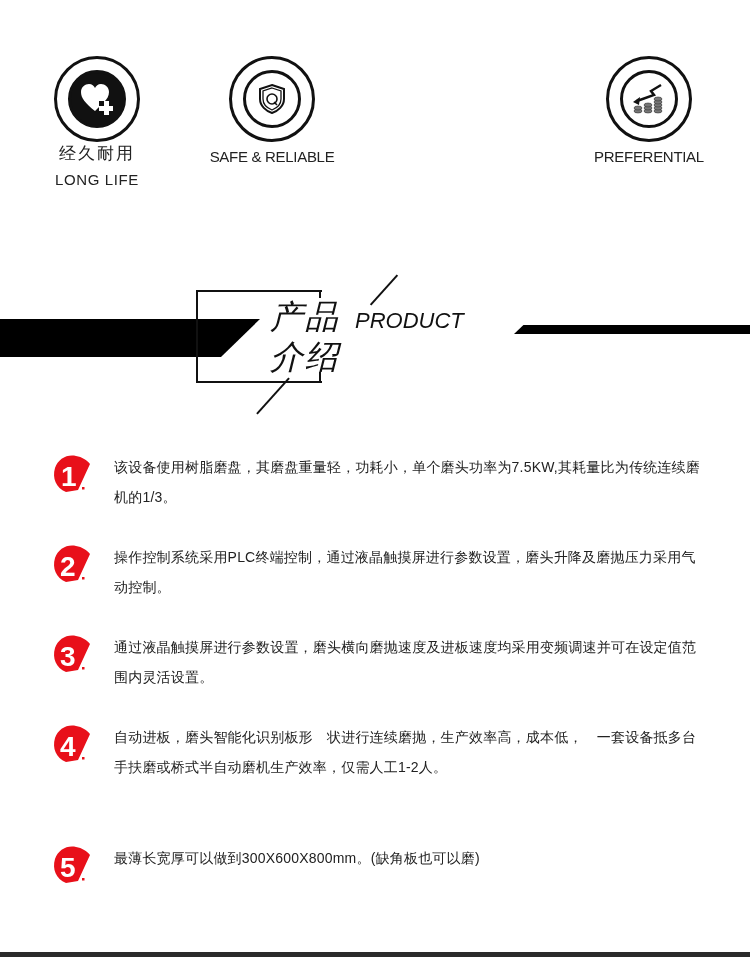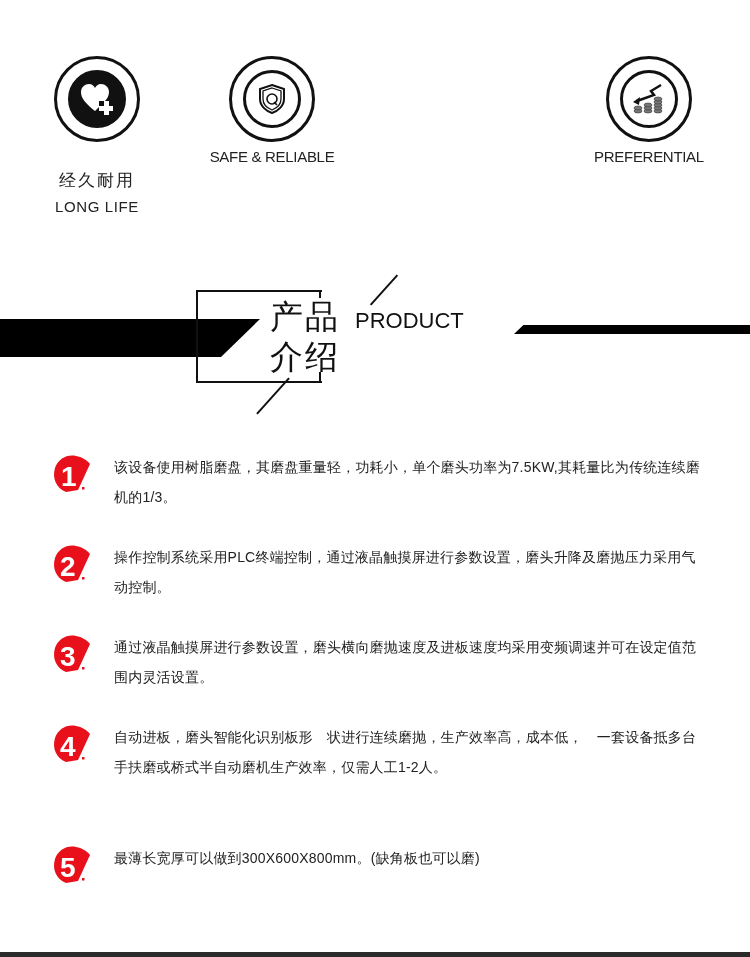--- a/index.html
+++ b/index.html
@@ -2,25 +2,25 @@
 <html><head>
 <meta charset="utf-8">
 <style>
   html,body{margin:0;padding:0;background:#fff;}
   body{width:750px;height:957px;position:relative;overflow:hidden;font-family:"DejaVu Sans","Liberation Sans",sans-serif;color:#222;}
   .features{position:absolute;top:0;left:0;width:750px;height:230px;}
   .feature{position:absolute;top:56px;width:150px;text-align:center;}
   .ring{width:86px;height:86px;border:3px solid #111;border-radius:50%;margin:0 auto;position:relative;box-sizing:border-box;}
   .inner{position:absolute;left:50%;top:50%;width:58px;height:58px;margin:-29px 0 0 -29px;border:3px solid #111;border-radius:50%;box-sizing:border-box;display:flex;align-items:center;justify-content:center;}
   .inner.filled{background:#111;}
-  .cn{margin-top:27px;font-size:17px;letter-spacing:2px;color:#222;}
+  .cn{font-size:17px;letter-spacing:2px;color:#222;}
   .en{margin-top:6px;font-size:15px;color:#222;font-family:"Liberation Sans",sans-serif;letter-spacing:-0.3px;}
   .f1{left:22px}.f2{left:197px}.f3{left:395px}.f4{left:574px}
   .f1 .en{letter-spacing:0.6px;}
-  .title-wrap{position:absolute;top:265px;left:0;width:745px;height:150px;}
+  .title-wrap{position:absolute;top:265px;left:0;width:745px;height:150px;font-style:italic;}
   .bar-left{position:absolute;left:0;top:54px;width:260px;height:38px;background:#000;clip-path:polygon(0 0,100% 0,85% 100%,0 100%);}
   .bar-right{position:absolute;left:514px;top:60px;width:236px;height:9px;background:#000;clip-path:polygon(4% 0,100% 0,100% 100%,0 100%);}
   .frame{position:absolute;left:196px;top:25px;width:124px;height:89px;border:2px solid #111;border-right:none;}
   .frame-r1{position:absolute;left:319px;top:25px;width:2px;height:8px;background:#111;}
   .frame-r2{position:absolute;left:319px;top:107px;width:2px;height:9px;background:#111;}
   .slash1{position:absolute;left:383px;top:270px;width:2px;height:40px;background:#111;transform:rotate(42deg);transform-origin:center;}
   .slash2{position:absolute;left:272px;top:372px;width:2px;height:48px;background:#111;transform:rotate(42deg);}
   .title-cn{position:absolute;left:270px;top:32px;font-size:33px;line-height:40px;color:#111;letter-spacing:2px;font-family:"DejaVu Sans",sans-serif;}
   .title-en{position:absolute;left:355px;top:44px;font-size:22px;line-height:23px;color:#111;font-family:"Liberation Sans",sans-serif;}
   .items{position:absolute;left:0;top:0;}

